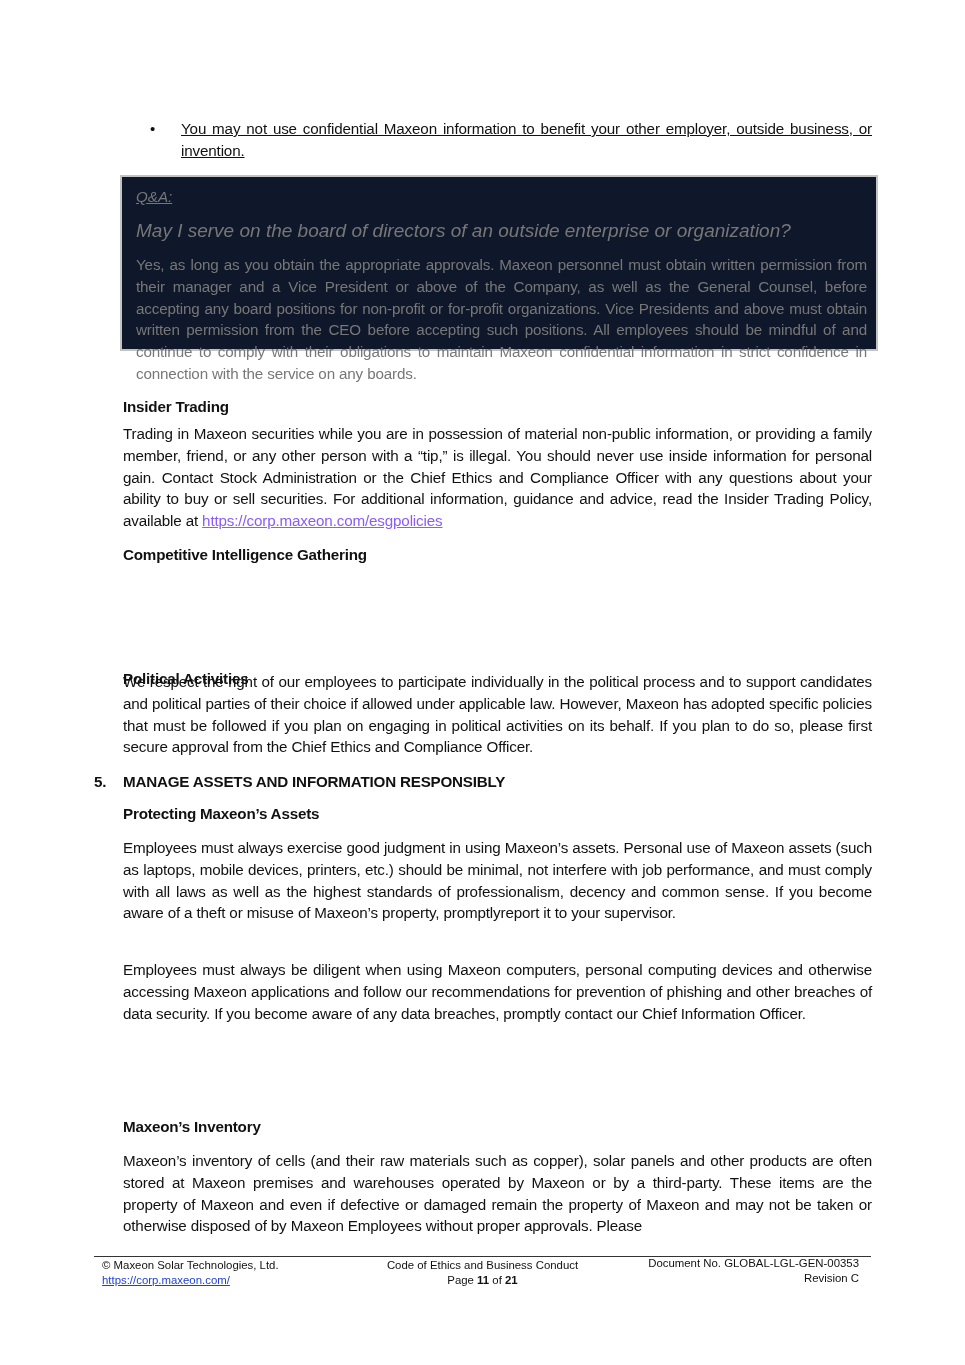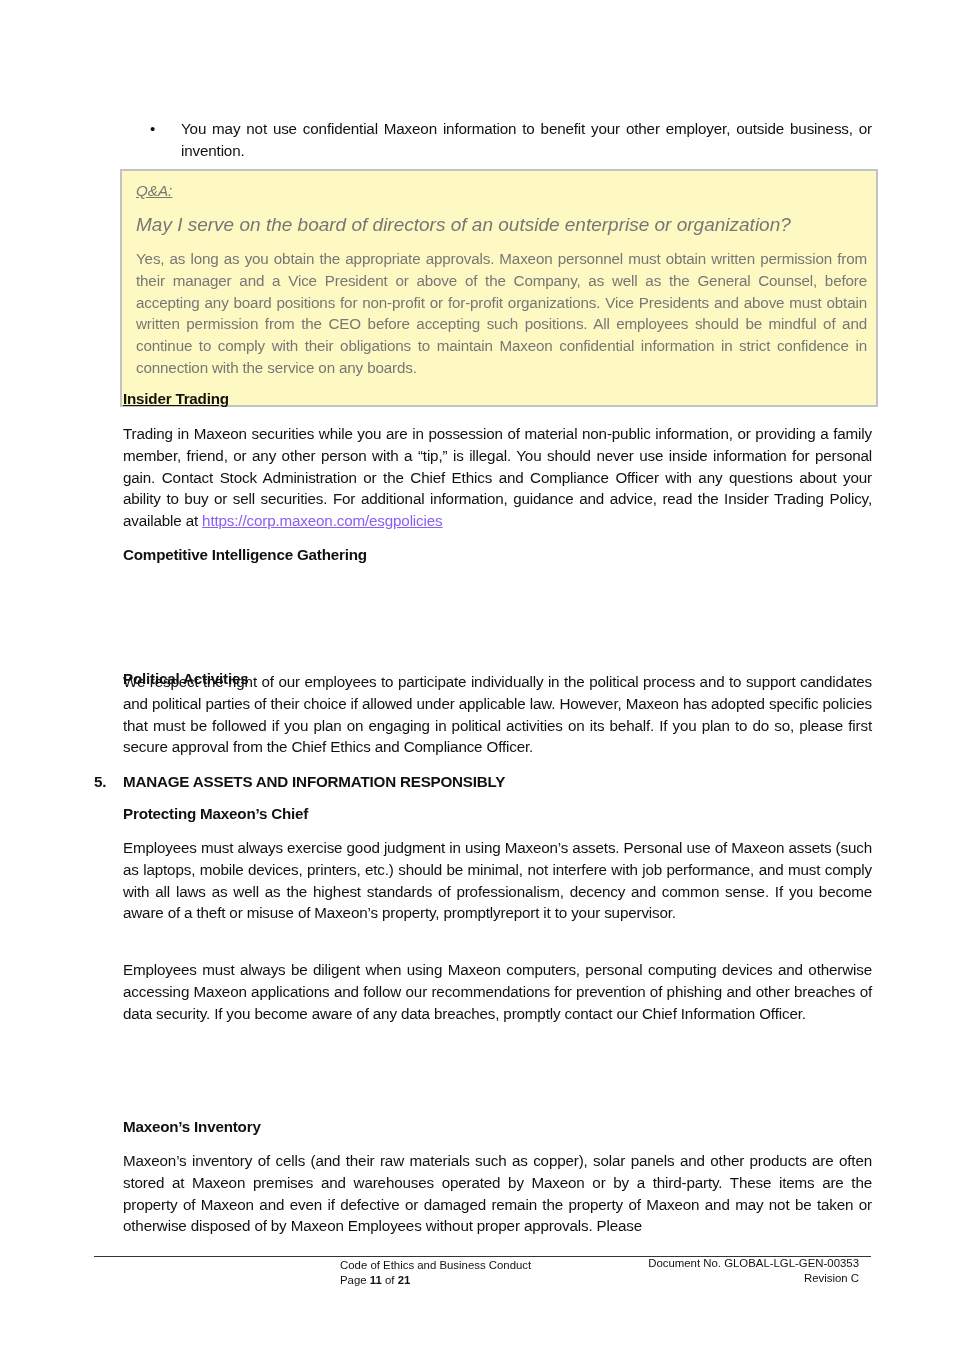--- a/index.html
+++ b/index.html
@@ -2,72 +2,76 @@
 <html><head>
 <meta charset="utf-8">
 <style>
   html, body { margin: 0; padding: 0; background: #ffffff; }
   body { width: 965px; height: 1365px; position: relative; font-family: "Liberation Sans", sans-serif; color: #111; overflow: hidden; }
   .page { position: absolute; left: 0; top: 0; width: 965px; height: 1365px; }
   .txt { font-size: 15.2px; line-height: 21.8px; text-align: justify; letter-spacing: -0.15px; }
   .block { position: absolute; left: 123px; width: 749px; }
   .bullet-row { position: absolute; left: 150px; top: 118px; width: 722px; }
   .bullet-dot { position: absolute; left: 0; top: 0; font-size: 15px; line-height: 21.8px; }
-  .bullet-text { position: absolute; left: 31px; width: 691px; }
-  .qa-box { position: absolute; left: 120px; top: 169px; width: 758px; height: 238px; background: #fef9c3; border: 2px solid #c3c3c3; box-sizing: border-box; }
+  .bullet-text { position: absolute; left: 31px; width: 691px; text-decoration: underline; }
+  .qa-box { position: absolute; left: 120px; top: 175px; width: 758px; height: 176px; background: #0f172a; border: 2px solid #c3c3c3; box-sizing: border-box; }
   .qa-inner { position: absolute; left: 14px; width: 731px; color: #777; }
   .qa-label { top: 9px; font-style: italic; text-decoration: underline; font-size: 15.2px; line-height: 21.8px; }
   .qa-question { top: 43px; font-style: italic; font-size: 19px; line-height: 21.8px; }
   .qa-answer { top: 77px; }
   .h { position: absolute; left: 123px; font-weight: bold; font-size: 15.2px; line-height: 21.8px; letter-spacing: -0.2px; }
   .section { position: absolute; left: 94px; font-weight: bold; font-size: 15.2px; line-height: 21.8px; letter-spacing: -0.2px; }
   .section .num { display: inline-block; width: 29px; }
   a.lnk { color: #8b5cf6; text-decoration: underline; }
   a.lnk2 { color: #2e74b5; text-decoration: underline; }
   .footer-line { position: absolute; left: 94px; top: 1256px; width: 777px; height: 1px; background: #333; }
   .foot { position: absolute; font-size: 11.4px; line-height: 15px; color: #111; }
   .foot-left { left: 102px; top: 1258px; }
-  .foot-center { left: 340px; top: 1258px; width: 245px; }
+  .foot-center { left: 360px; top: 1258px; width: 245px; text-align: center; }
   .foot-right { left: 600px; top: 1256px; width: 259px; text-align: right; }
   .foot a { color: #1f3fd0; text-decoration: underline; }
 </style>
 </head>
 <body>
 
 <div class="page">
 
   <div class="bullet-row">
     <span class="bullet-dot">•</span>
     <div class="bullet-text txt">You may not use confidential Maxeon information to benefit your other employer, outside business, or invention.</div>
   </div>
 
   <div class="qa-box">
     <div class="qa-inner qa-label">Q&amp;A:</div>
     <div class="qa-inner qa-question">May I serve on the board of directors of an outside enterprise or organization?</div>
     <div class="qa-inner qa-answer txt">Yes, as long as you obtain the appropriate approvals. Maxeon personnel must obtain written permission from their manager and a Vice President or above of the Company, as well as the General Counsel, before accepting any board positions for non-profit or for-profit organizations. Vice Presidents and above must obtain written permission from the CEO before accepting such positions. All employees should be mindful of and continue to comply with their obligations to maintain Maxeon confidential information in strict confidence in connection with the service on any boards.</div>
   </div>
 
-  <div class="h" style="top:388px;text-decoration:underline;">Insider Trading</div>
+  <div class="h" style="top:396px;">Insider Trading</div>
   <div class="block txt" style="top:423px;"><span>Trading in Maxeon securities while you are in possession of material non-public information, or providing a family member, friend, or any other person with a “tip,” is illegal. You should never use inside information for personal gain. Contact Stock Administration or the Chief Ethics and Compliance Officer with any questions about your ability to buy or sell securities. For additional information, guidance and advice, read the Insider Trading Policy, available at </span><a class="lnk" href="#">https://corp.maxeon.com/esgpolicies</a></div>
 
   <div class="h" style="top:544px;">Competitive Intelligence Gathering</div>
 
   <div class="h" style="top:668px;">Political Activities</div>
   <div class="block txt" style="top:671px;">We respect the right of our employees to participate individually in the political process and to support candidates and political parties of their choice if allowed under applicable law. However, Maxeon has adopted specific policies that must be followed if you plan on engaging in political activities on its behalf. If you plan to do so, please first secure approval from the Chief Ethics and Compliance Officer.</div>
 
   <div class="section" style="top:771px;"><span class="num">5.</span><span>MANAGE ASSETS AND INFORMATION RESPONSIBLY</span></div>
 
-  <div class="h" style="top:803px;">Protecting Maxeon’s Chief</div>
+  <div class="h" style="top:803px;">Protecting Maxeon’s Assets</div>
   <div class="block txt" style="top:837px;">Employees must always exercise good judgment in using Maxeon’s assets. Personal use of Maxeon assets (such as laptops, mobile devices, printers, etc.) should be minimal, not interfere with job performance, and must comply with all laws as well as the highest standards of professionalism, decency and common sense. If you become aware of a theft or misuse of Maxeon’s property, promptlyreport it to your supervisor.</div>
   <div class="block txt" style="top:959px;">Employees must always be diligent when using Maxeon computers, personal computing devices and otherwise accessing Maxeon applications and follow our recommendations for prevention of phishing and other breaches of data security.  If you become aware of any data breaches, promptly contact our Chief Information Officer.</div>
 
   <div class="h" style="top:1116px;">Maxeon’s Inventory</div>
   <div class="block txt" style="top:1150px;">Maxeon’s inventory of cells (and their raw materials such as copper), solar panels  and other products are often stored at Maxeon premises and warehouses operated by Maxeon or by a third-party. These items are the property of Maxeon and even if defective or damaged remain the property of Maxeon and may not be taken or otherwise disposed of by Maxeon Employees without proper approvals. Please</div>
 
   <div class="footer-line"></div>
+  <div class="foot foot-left">
+    <div>© Maxeon Solar Technologies, Ltd.</div>
+    <a href="#">https://corp.maxeon.com/</a>
+  </div>
   <div class="foot foot-center">
     <div>Code of Ethics and Business Conduct</div>
     <div><span>Page </span><b>11</b><span> of </span><b>21</b></div>
   </div>
   <div class="foot foot-right">
     <div>Document No. GLOBAL-LGL-GEN-00353</div>
     <div>Revision C</div>
   </div>
 
 </div>

